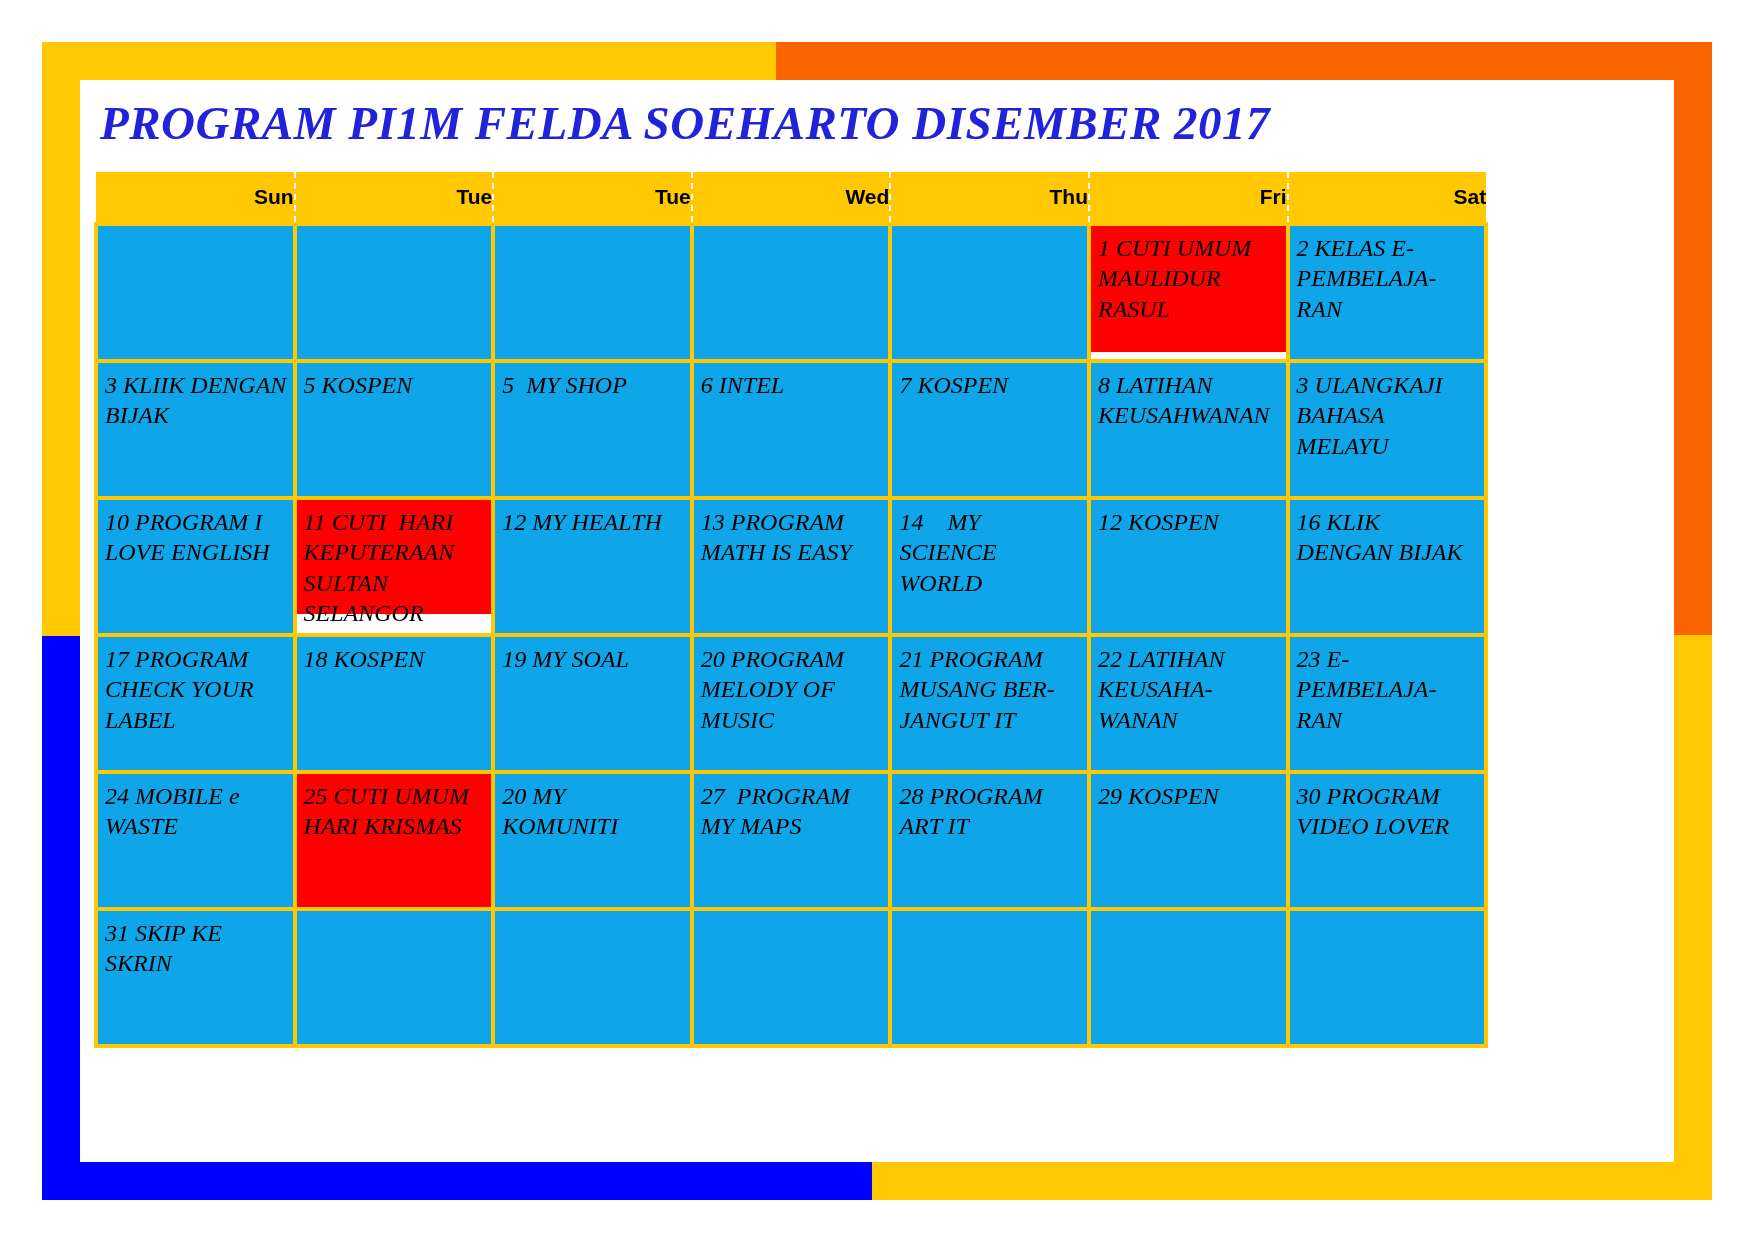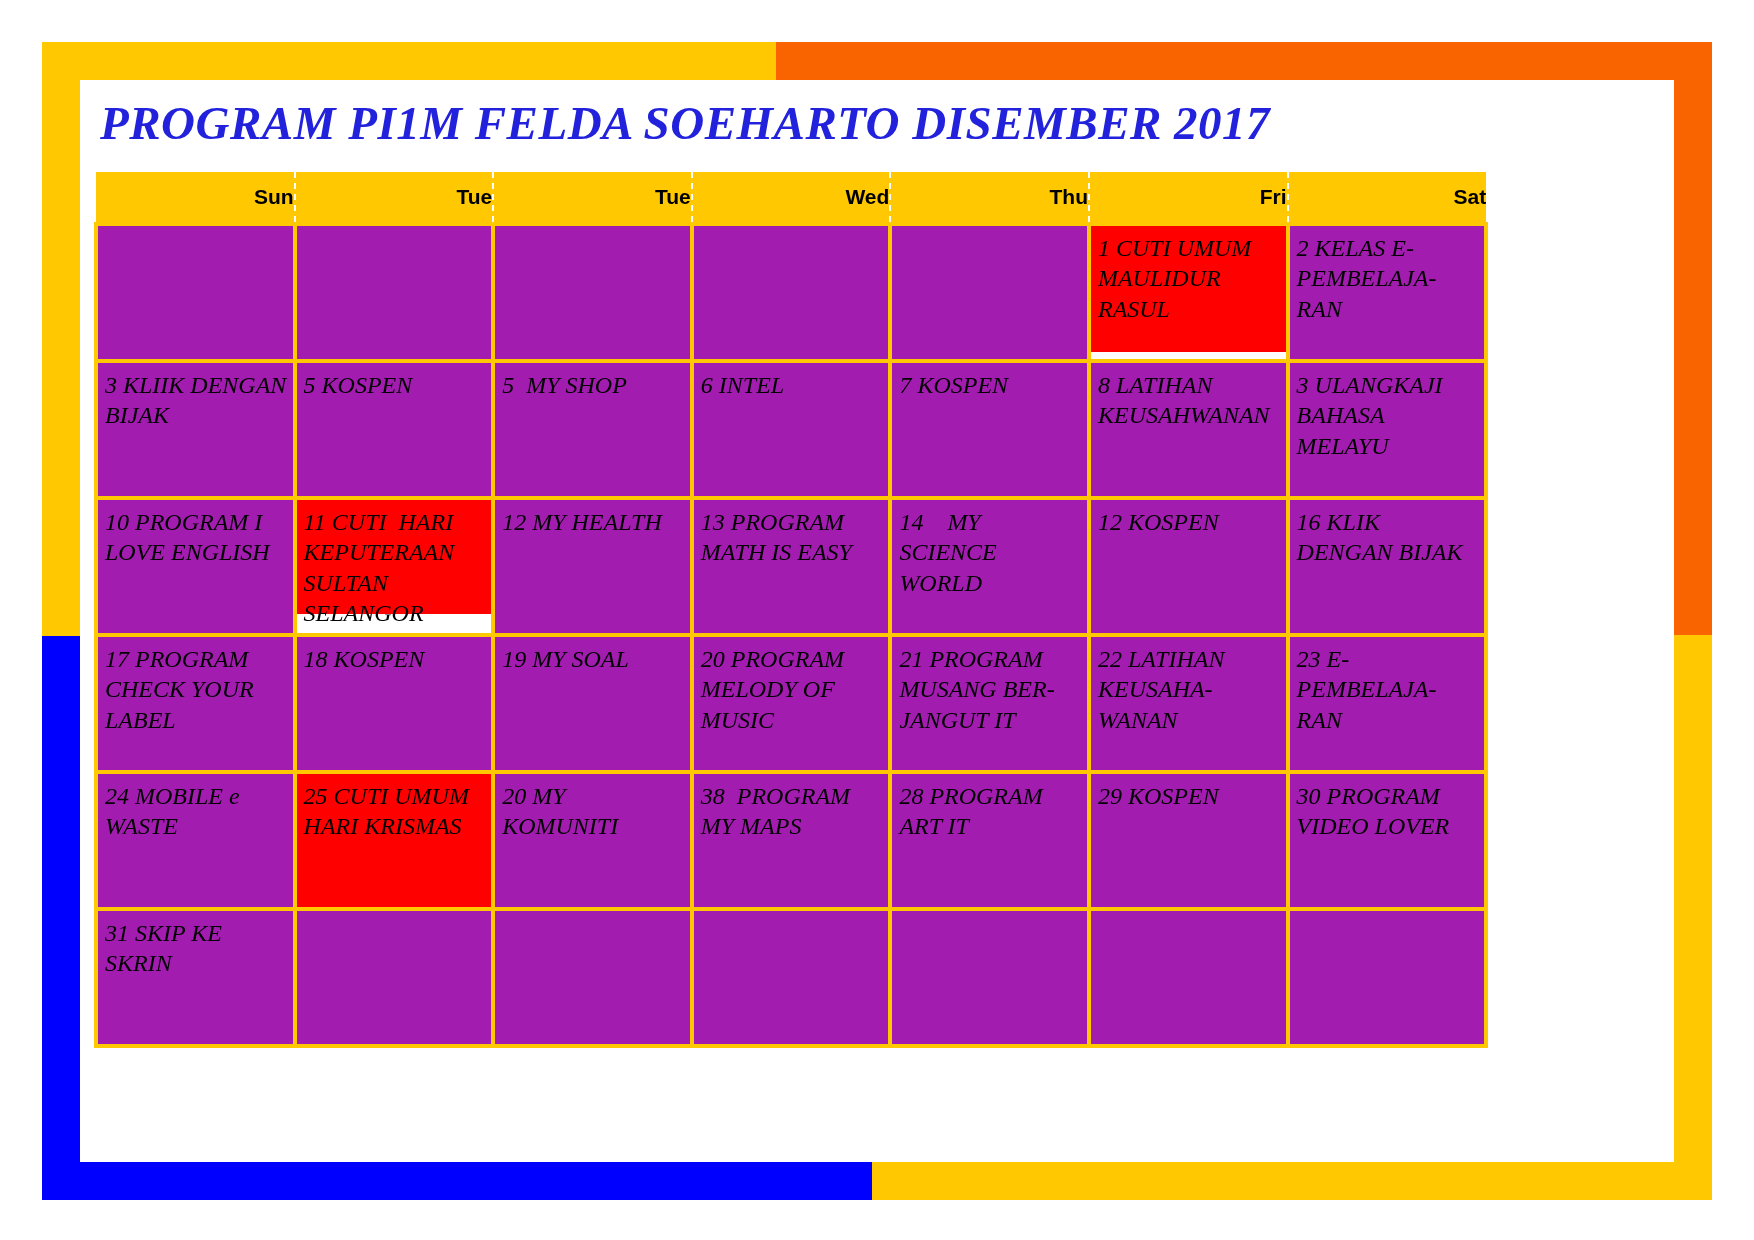--- a/index.html
+++ b/index.html
@@ -93,21 +93,21 @@
     border-right: 2px dashed #ffffff;
     vertical-align: middle;
   }
   thead th:last-child { border-right: none; }
 
   tbody td {
     border: 4px solid #FFC800;
     vertical-align: top;
     padding: 0;
     height: 133px;
-    background: #a21caf;
+    background: #0ea5e9;
     overflow: hidden;
   }
   tbody tr:last-child td { height: 133px; }
 
   .cell-text {
     display: block;
     font-family: Liberation Serif, serif;
     font-style: italic;
     font-size: 24px;
     line-height: 1.27;
@@ -273,21 +273,21 @@
               <span class="cell-text">24 MOBILE e WASTE</span>
             </td>
             <td class="holiday h-full">
               <div class="fill"></div>
               <span class="cell-text">25 CUTI UMUM HARI KRISMAS</span>
             </td>
             <td>
               <span class="cell-text">20 MY KOMUNITI</span>
             </td>
             <td>
-              <span class="cell-text">38  PROGRAM MY MAPS</span>
+              <span class="cell-text">27  PROGRAM MY MAPS</span>
             </td>
             <td>
               <span class="cell-text">28 PROGRAM ART IT</span>
             </td>
             <td>
               <span class="cell-text">29 KOSPEN</span>
             </td>
             <td>
               <span class="cell-text">30 PROGRAM VIDEO LOVER</span>
             </td>

